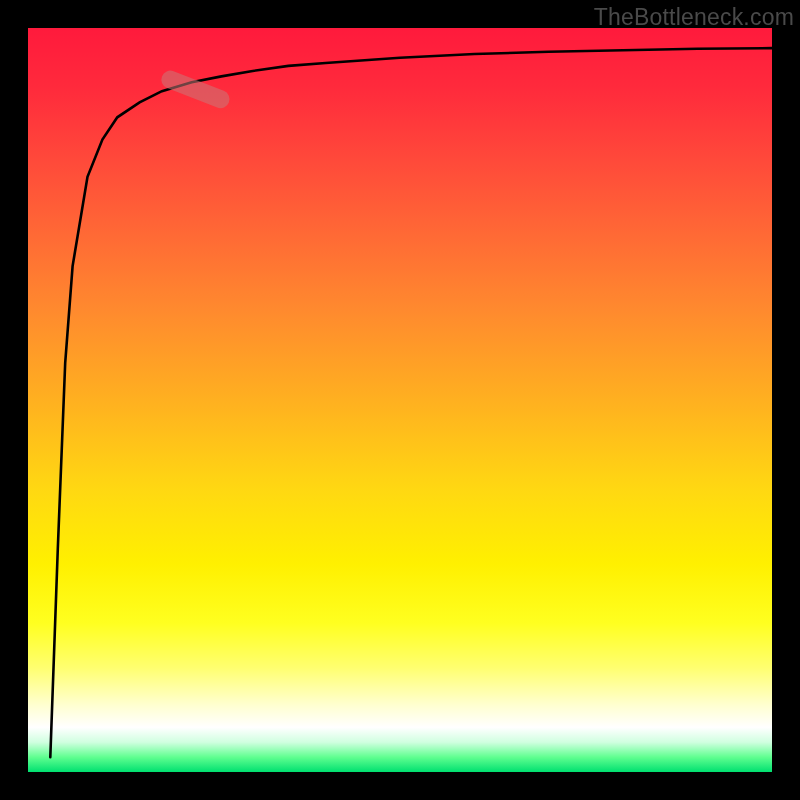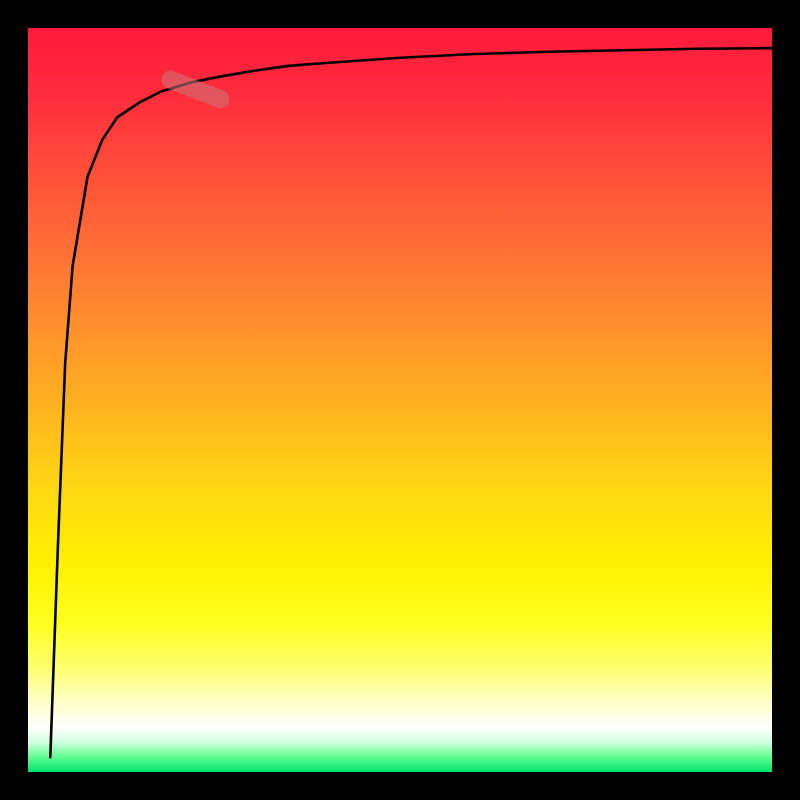--- a/index.html
+++ b/index.html
@@ -56,13 +56,14 @@
 <body>
 
 <div class="frame">
   <div class="plot-area"></div>
 
   <svg class="curve" viewBox="0 0 744 744">
     <path d="M22.3 729.1 L29.8 520.8 L37.2 334.8 L44.6 238.1 L59.5 148.8 L74.4 111.6 L89.3 89.3 L111.6 74.4 L133.9 63.2 L163.7 54.3 L193.4 48.4 L223.2 43.2 L260.4 37.9 L297.6 35.0 L372.0 29.8 L446.4 26.0 L520.8 23.8 L595.2 22.3 L669.6 20.8 L744.0 20.1" fill="none" stroke="#000" stroke-width="2.6" stroke-linecap="round"></path>
     <rect x="131.5" y="52.4" width="71.8" height="18" rx="9" ry="9" fill="rgba(200,120,120,0.55)" transform="rotate(21.25 167.4 61.4)"></rect>
   </svg>
 
+  <div class="watermark">TheBottleneck.com</div>
 </div>
 
 </body></html>

